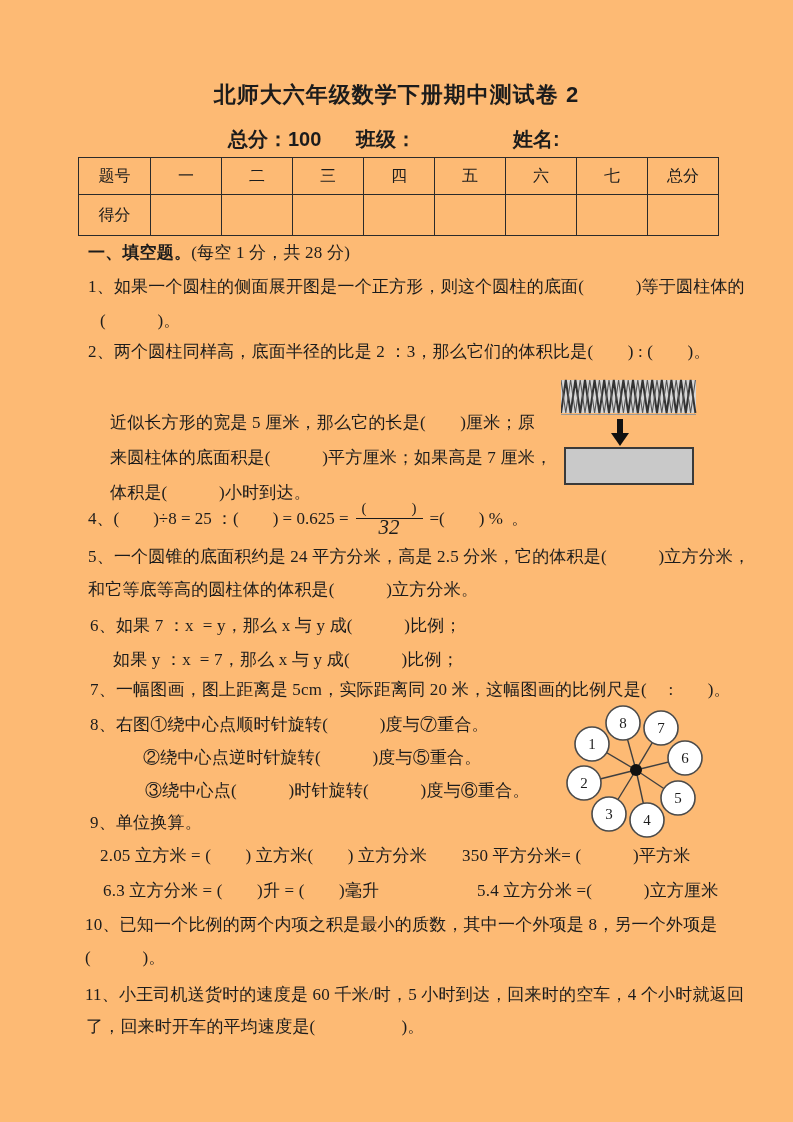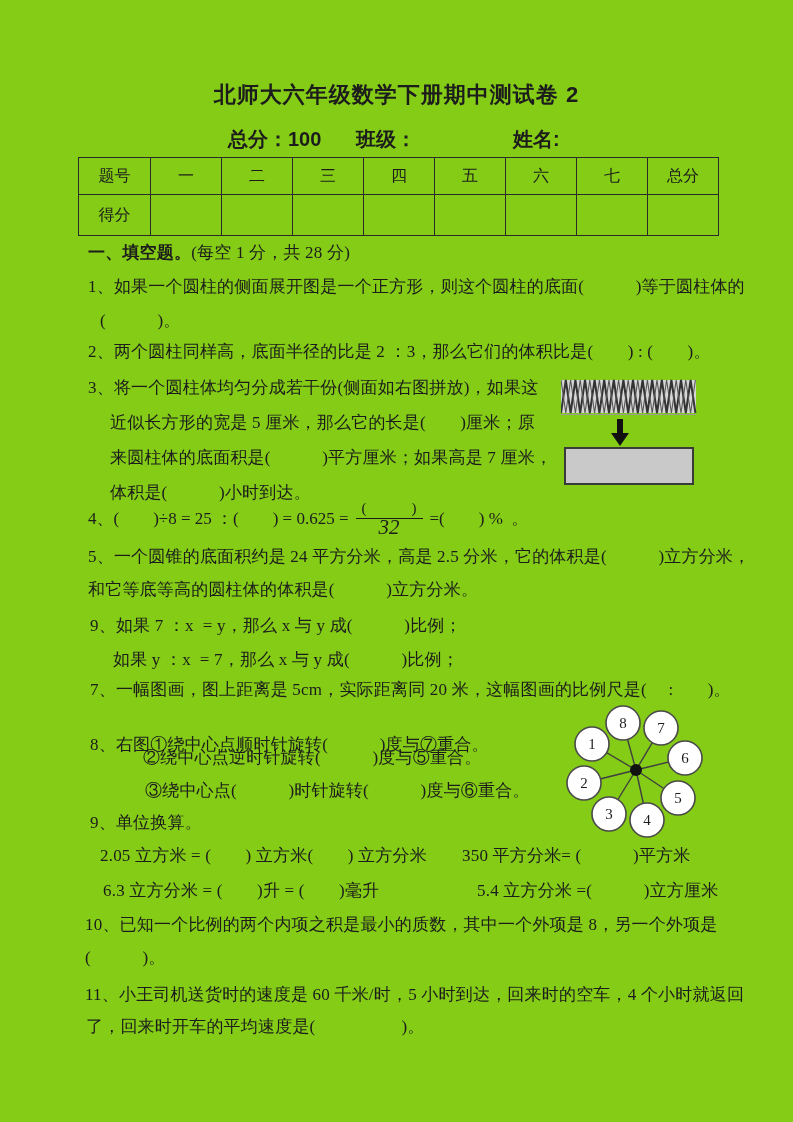--- a/index.html
+++ b/index.html
@@ -1,19 +1,19 @@
 <!DOCTYPE html>
 <html><head>
 <meta charset="utf-8">
 <style>
   html,body { margin:0; padding:0; background:#ffffff; }
   .page {
     position:relative;
     width:793px; height:1122px;
-    background:#84cc16;
+    background:#fdba74;
     color:#1c1c1c;
     font-family:"Liberation Serif","DejaVu Serif",serif;
     overflow:hidden;
   }
   .doc-title {
     position:absolute; top:80px; left:0; width:100%;
     text-align:center;
     font-family:"Liberation Sans","DejaVu Sans",sans-serif;
     font-weight:bold; font-size:22px; letter-spacing:1px;
   }
@@ -95,21 +95,20 @@
   </tbody>
     </table>
 
   <div class="line" style="top:242px; left:88px;"><span class="bold-seg">一、填空题。</span><span>(每空 1 分，共 28 分)</span></div>
 
   <div class="line" style="top:276px; left:88px;">1、如果一个圆柱的侧面展开图是一个正方形，则这个圆柱的底面(　　　)等于圆柱体的</div>
   <div class="line" style="top:310px; left:100px;">(　　　)。</div>
 
   <div class="line" style="top:341px; left:88px;">2、两个圆柱同样高，底面半径的比是 2 ：3，那么它们的体积比是(　　) : (　　)。</div>
 
-  <div class="line" style="top:377px; left:88px;">3、将一个圆柱体均匀分成若干份(侧面如右图拼放)，如果这</div>
   <div class="line" style="top:412px; left:110px;">近似长方形的宽是 5 厘米，那么它的长是(　　)厘米；原</div>
   <div class="line" style="top:447px; left:110px;">来圆柱体的底面积是(　　　)平方厘米；如果高是 7 厘米，</div>
   <div class="line" style="top:482px; left:110px;">体积是(　　　)小时到达。</div>
 
   <div class="figure" style="top:374px; left:561px;">
     <svg width="136" height="112" viewBox="0 0 136 112">
       <rect x="0" y="6" width="135" height="33" fill="#d6d6d6"></rect>
       <path d="M0 39 L4.8 6 L9.6 39 L14.4 6 L19.2 39 L24 6 L28.8 39 L33.6 6 L38.4 39 L43.2 6 L48 39 L52.8 6 L57.6 39 L62.4 6 L67.2 39 L72 6 L76.8 39 L81.6 6 L86.4 39 L91.2 6 L96 39 L100.8 6 L105.6 39 L110.4 6 L115.2 39 L120 6 L124.8 39 L129.6 6 L134.4 39" fill="none" stroke="#333333" stroke-width="2"></path>
       <path d="M0 6 L4.8 39 L9.6 6 L14.4 39 L19.2 6 L24 39 L28.8 6 L33.6 39 L38.4 6 L43.2 39 L48 6 L52.8 39 L57.6 6 L62.4 39 L67.2 6 L72 39 L76.8 6 L81.6 39 L86.4 6 L91.2 39 L96 6 L100.8 39 L105.6 6 L110.4 39 L115.2 6 L120 39 L124.8 6 L129.6 39 L134.4 6" fill="none" stroke="#555555" stroke-width="1.1"></path>
       <line x1="0" y1="40.5" x2="135" y2="40.5" stroke="#9a9a9a" stroke-width="1"></line>
@@ -119,26 +118,26 @@
     </svg>
   </div>
 
   <div class="q4-line" style="top:500px; left:88px; height:36px;">
     <span>4、(　　)÷8 = 25 ：(　　) = 0.625 =</span><span class="frac"><span class="num">(　　　)</span><span class="den">32</span></span><span>=(　　) %  。</span>
   </div>
 
   <div class="line" style="top:546px; left:88px;">5、一个圆锥的底面积约是 24 平方分米，高是 2.5 分米，它的体积是(　　　)立方分米，</div>
   <div class="line" style="top:579px; left:88px;">和它等底等高的圆柱体的体积是(　　　)立方分米。</div>
 
-  <div class="line" style="top:615px; left:90px;">9、如果 7 ：x  = y，那么 x 与 y 成(　　　)比例；</div>
+  <div class="line" style="top:615px; left:90px;">6、如果 7 ：x  = y，那么 x 与 y 成(　　　)比例；</div>
   <div class="line" style="top:649px; left:113px;">如果 y ：x  = 7，那么 x 与 y 成(　　　)比例；</div>
 
   <div class="line" style="top:679px; left:90px;">7、一幅图画，图上距离是 5cm，实际距离同 20 米，这幅图画的比例尺是(　 :　　)。</div>
 
-  <div class="line" style="top:714px; left:90px;margin-top:20px;">8、右图①绕中心点顺时针旋转(　　　)度与⑦重合。</div>
+  <div class="line" style="top:714px; left:90px;">8、右图①绕中心点顺时针旋转(　　　)度与⑦重合。</div>
   <div class="line" style="top:747px; left:143px;">②绕中心点逆时针旋转(　　　)度与⑤重合。</div>
   <div class="line" style="top:780px; left:145px;">③绕中心点(　　　)时针旋转(　　　)度与⑥重合。</div>
 
   <div class="figure" style="top:696px; left:553px;">
     <svg width="168" height="150" viewBox="0 0 168 150" style="font-family:'Liberation Serif','DejaVu Serif',serif;">
       <g stroke="#3f3f3f" stroke-width="1.4">
         <line x1="83" y1="74" x2="39" y2="48"></line>
         <line x1="83" y1="74" x2="31" y2="87"></line>
         <line x1="83" y1="74" x2="56" y2="118"></line>
         <line x1="83" y1="74" x2="94" y2="124"></line>

